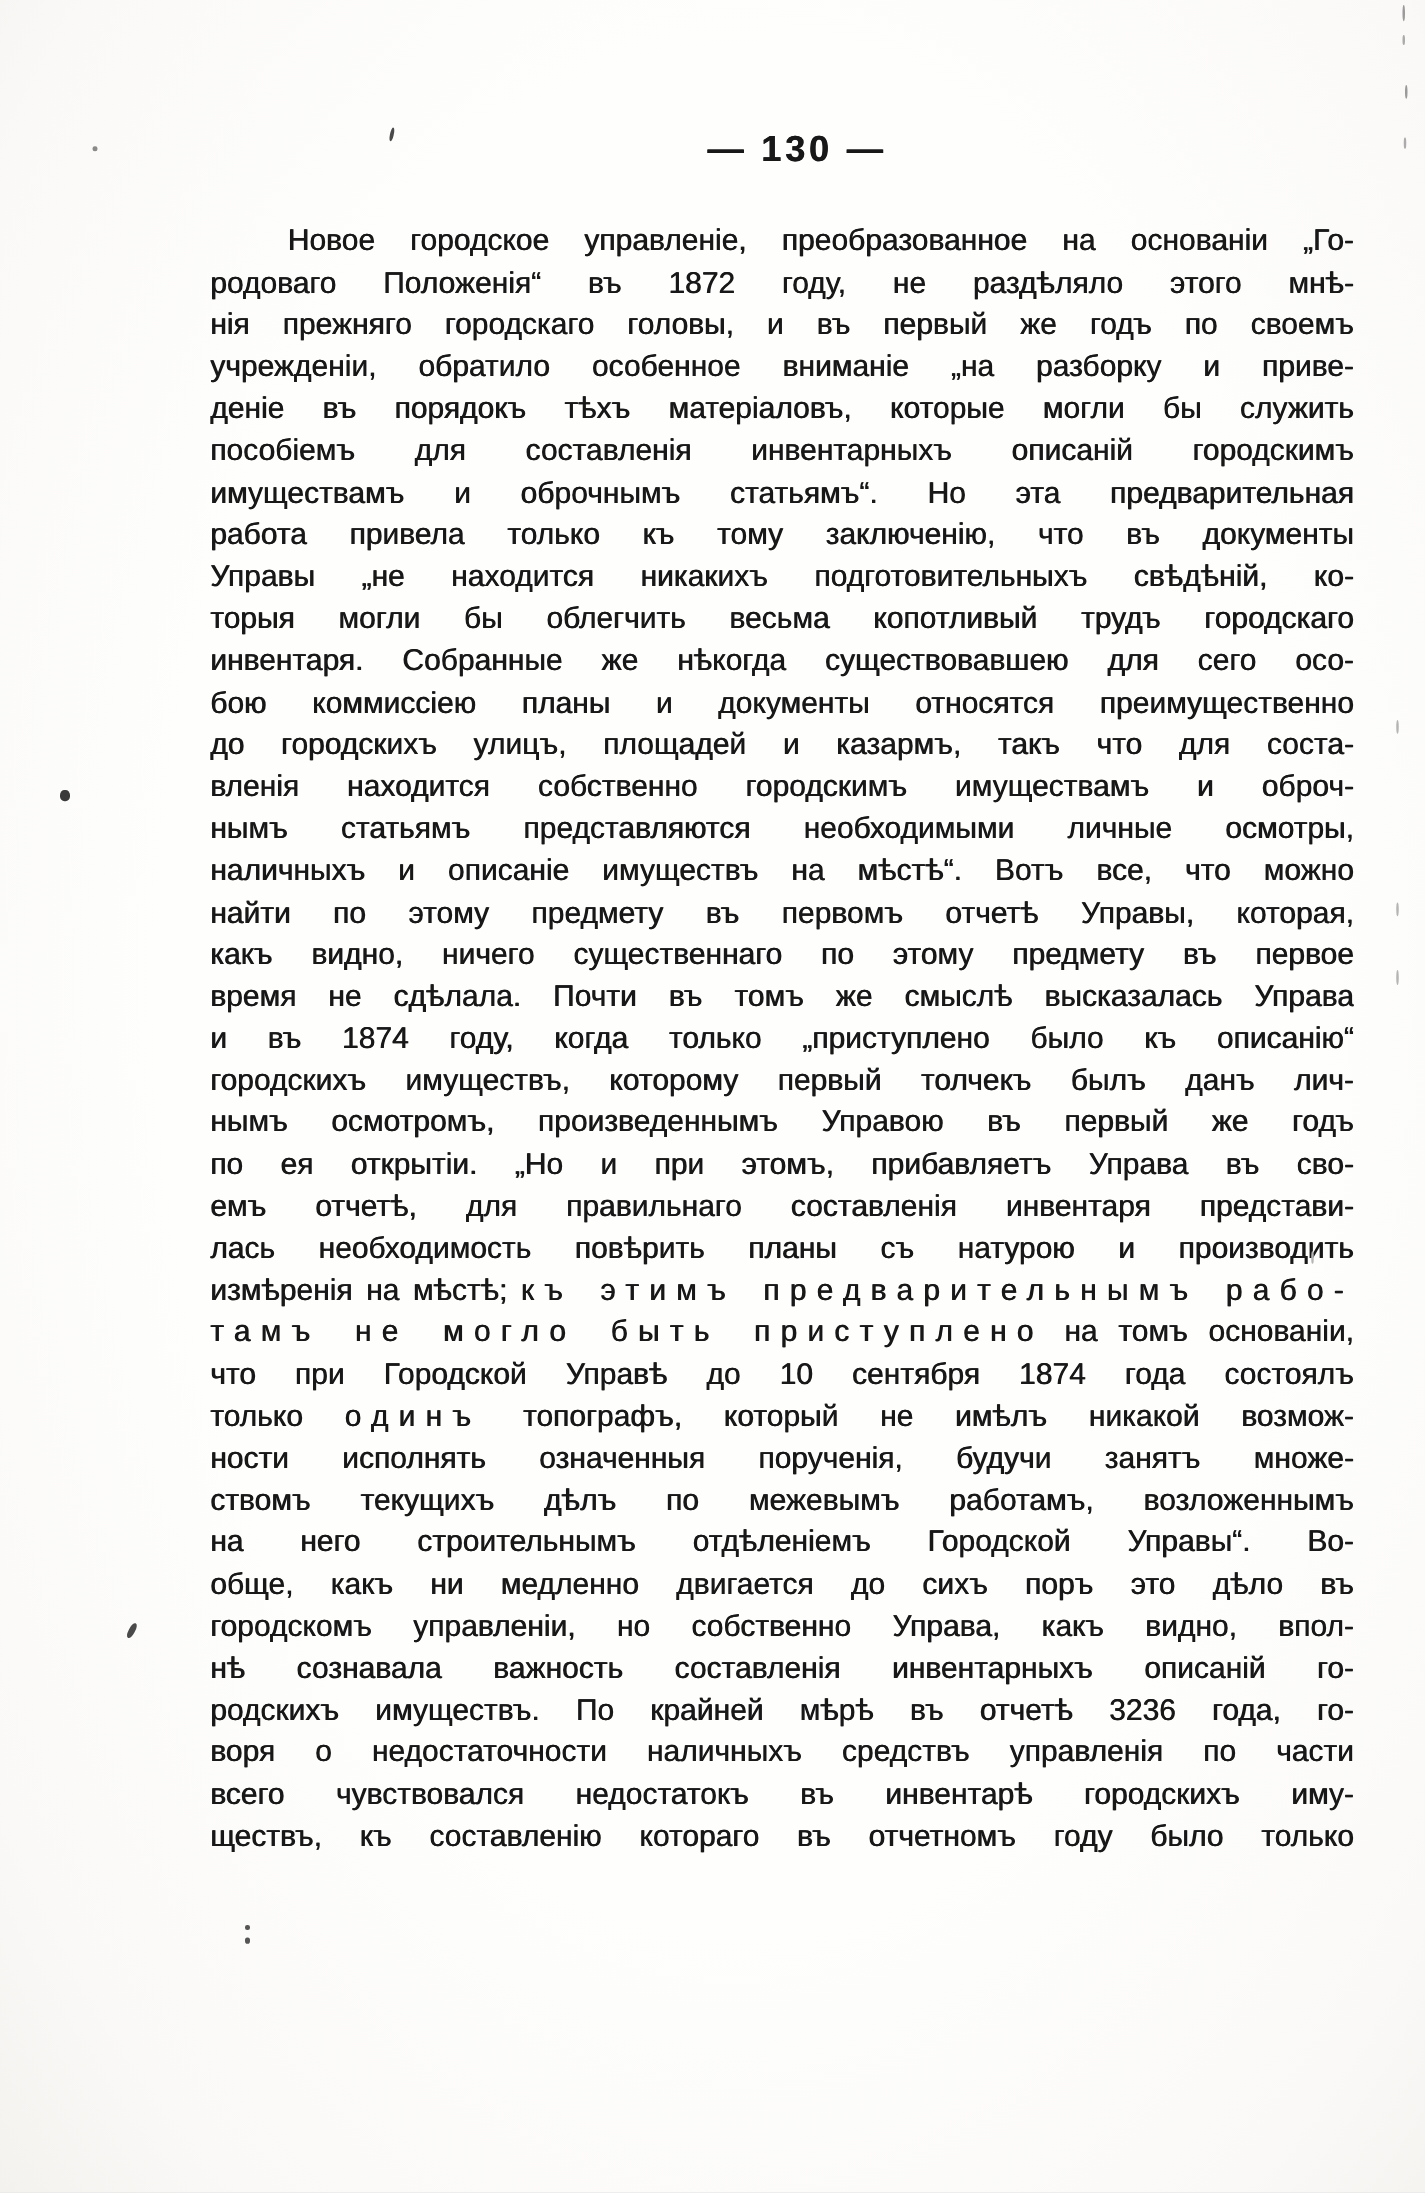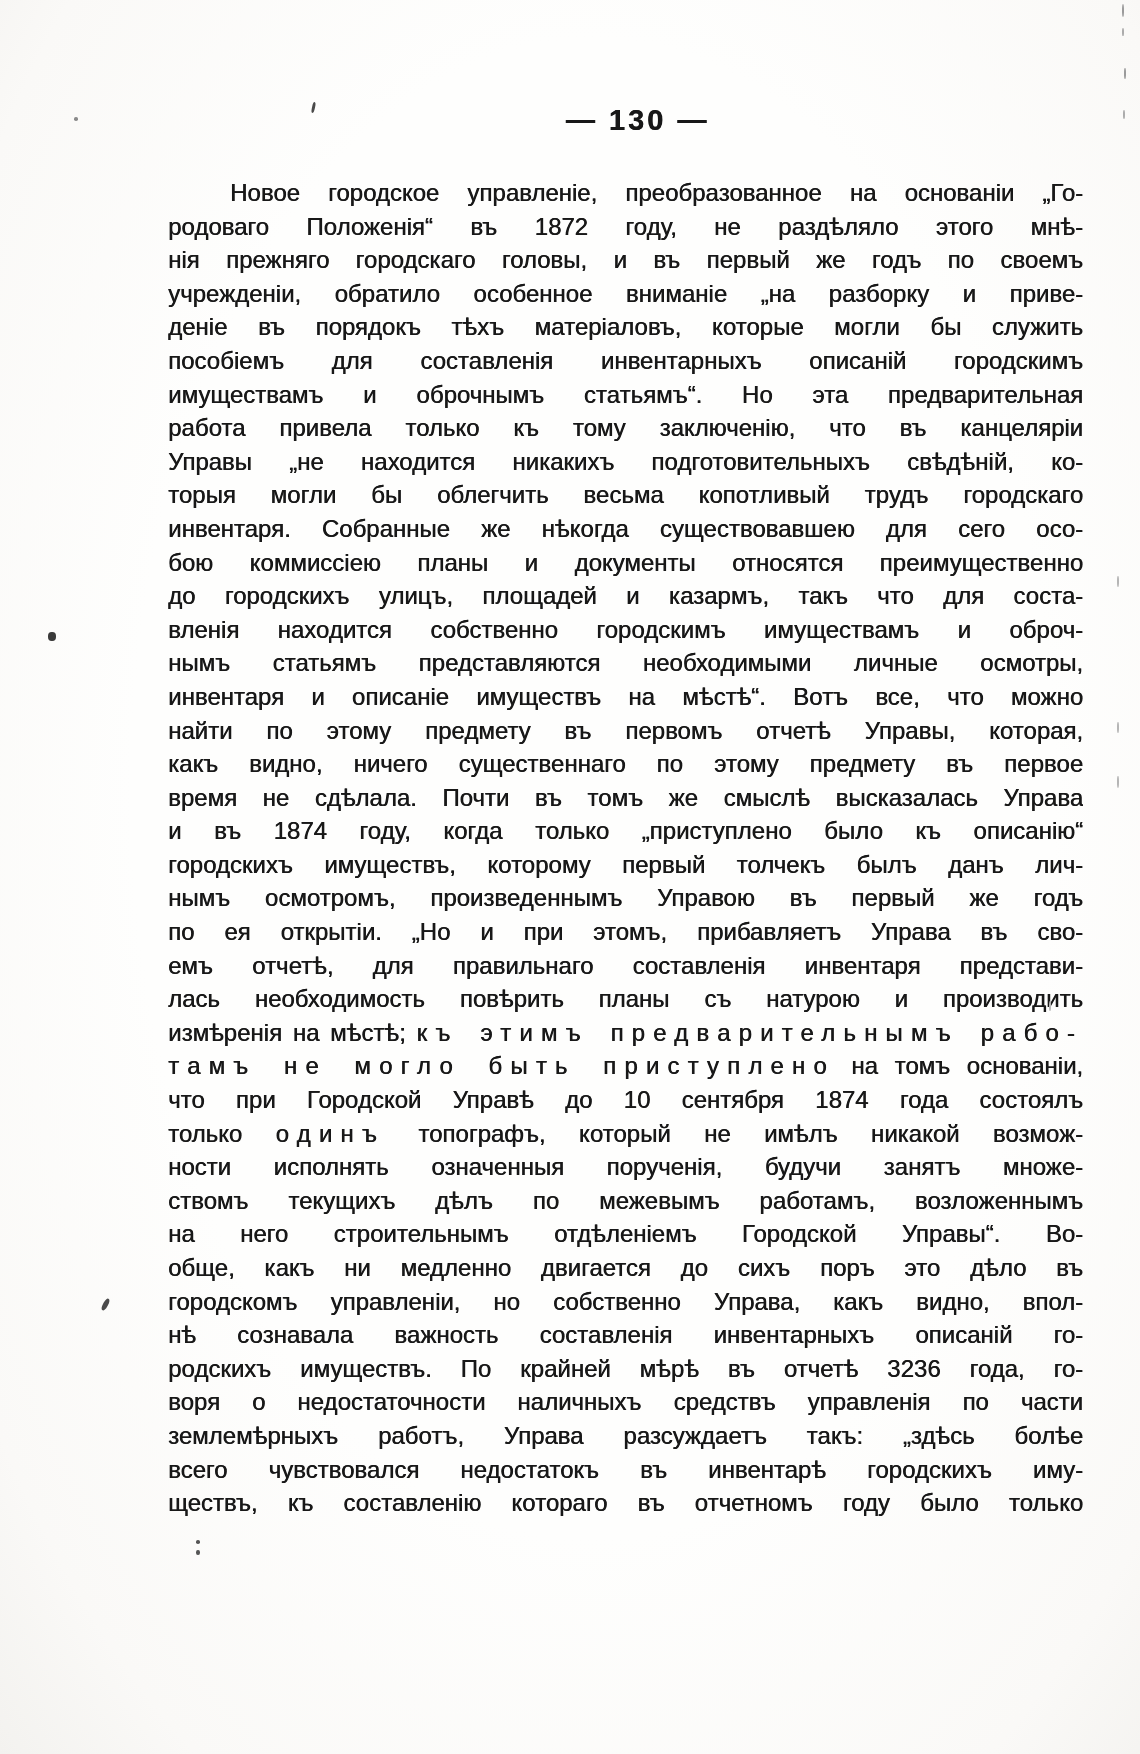--- a/index.html
+++ b/index.html
@@ -58,29 +58,29 @@
   <div class="page-number">— 130 —</div>
 
   <div class="text-block" id="text-block">
       <div class="line indent"><span class="">Новое городское управленіе, преобразованное на основаніи „Го-</span></div>
       <div class="line"><span class="">родоваго Положенія“ въ 1872 году, не раздѣляло этого мнѣ-</span></div>
       <div class="line"><span class="">нія прежняго городскаго головы, и въ первый же годъ по своемъ</span></div>
       <div class="line"><span class="">учрежденіи, обратило особенное вниманіе „на разборку и приве-</span></div>
       <div class="line"><span class="">деніе въ порядокъ тѣхъ матеріаловъ, которые могли бы служить</span></div>
       <div class="line"><span class="">пособіемъ для составленія инвентарныхъ описаній городскимъ</span></div>
       <div class="line"><span class="">имуществамъ и оброчнымъ статьямъ“. Но эта предварительная</span></div>
-      <div class="line"><span class="">работа привела только къ тому заключенію, что въ канцеляріи</span></div>
+      <div class="line"><span class="">работа привела только къ тому заключенію, что въ документы</span></div>
       <div class="line"><span class="">Управы „не находится никакихъ подготовительныхъ свѣдѣній, ко-</span></div>
       <div class="line"><span class="">торыя могли бы облегчить весьма копотливый трудъ городскаго</span></div>
       <div class="line"><span class="">инвентаря. Собранные же нѣкогда существовавшею для сего осо-</span></div>
       <div class="line"><span class="">бою коммиссіею планы и документы относятся преимущественно</span></div>
       <div class="line"><span class="">до городскихъ улицъ, площадей и казармъ, такъ что для соста-</span></div>
       <div class="line"><span class="">вленія находится собственно городскимъ имуществамъ и оброч-</span></div>
       <div class="line"><span class="">нымъ статьямъ представляются необходимыми личные осмотры,</span></div>
-      <div class="line"><span class="">инвентаря и описаніе имуществъ на мѣстѣ“. Вотъ все, что можно</span></div>
+      <div class="line"><span class="">наличныхъ и описаніе имуществъ на мѣстѣ“. Вотъ все, что можно</span></div>
       <div class="line"><span class="">найти по этому предмету въ первомъ отчетѣ Управы, которая,</span></div>
       <div class="line"><span class="">какъ видно, ничего существеннаго по этому предмету въ первое</span></div>
       <div class="line"><span class="">время не сдѣлала. Почти въ томъ же смыслѣ высказалась Управа</span></div>
       <div class="line"><span class="">и въ 1874 году, когда только „приступлено было къ описанію“</span></div>
       <div class="line"><span class="">городскихъ имуществъ, которому первый толчекъ былъ данъ лич-</span></div>
       <div class="line"><span class="">нымъ осмотромъ, произведеннымъ Управою въ первый же годъ</span></div>
       <div class="line"><span class="">по ея открытіи. „Но и при этомъ, прибавляетъ Управа въ сво-</span></div>
       <div class="line"><span class="">емъ отчетѣ, для правильнаго составленія инвентаря представи-</span></div>
       <div class="line"><span class="">лась необходимость повѣрить планы съ натурою и производить</span></div>
       <div class="line"><span class="">измѣренія на мѣстѣ; </span><span class="spaced">къ этимъ предварительнымъ рабо-</span></div>
@@ -88,21 +88,20 @@
       <div class="line"><span class="">что при Городской Управѣ до 10 сентября 1874 года состоялъ</span></div>
       <div class="line"><span class="">только </span><span class="spaced">одинъ</span><span class=""> топографъ, который не имѣлъ никакой возмож-</span></div>
       <div class="line"><span class="">ности исполнять означенныя порученія, будучи занятъ множе-</span></div>
       <div class="line"><span class="">ствомъ текущихъ дѣлъ по межевымъ работамъ, возложеннымъ</span></div>
       <div class="line"><span class="">на него строительнымъ отдѣленіемъ Городской Управы“. Во-</span></div>
       <div class="line"><span class="">обще, какъ ни медленно двигается до сихъ поръ это дѣло въ</span></div>
       <div class="line"><span class="">городскомъ управленіи, но собственно Управа, какъ видно, впол-</span></div>
       <div class="line"><span class="">нѣ сознавала важность составленія инвентарныхъ описаній го-</span></div>
       <div class="line"><span class="">родскихъ имуществъ. По крайней мѣрѣ въ отчетѣ 3236 года, го-</span></div>
       <div class="line"><span class="">воря о недостаточности наличныхъ средствъ управленія по части</span></div>
-      <div class="line"><span class="">землемѣрныхъ работъ, Управа разсуждаетъ такъ: „здѣсь болѣе</span></div>
       <div class="line"><span class="">всего чувствовался недостатокъ въ инвентарѣ городскихъ иму-</span></div>
       <div class="line"><span class="">ществъ, къ составленію котораго въ отчетномъ году было только</span></div>
     </div>
 
   <div id="artifacts-layer">
       <div class="artifact" style="left: 312px; top: 102px; width: 3px; height: 11px; background: rgb(74, 74, 74); border-radius: 45%; transform: rotate(12deg);"></div>
       <div class="artifact" style="left: 74px; top: 117px; width: 4px; height: 4px; background: rgb(138, 138, 138); border-radius: 45%;"></div>
       <div class="artifact" style="left: 48px; top: 632px; width: 8px; height: 9px; background: rgb(58, 58, 58); border-radius: 45%;"></div>
       <div class="artifact" style="left: 103px; top: 1298px; width: 5px; height: 13px; background: rgb(74, 74, 74); border-radius: 45%; transform: rotate(28deg);"></div>
       <div class="artifact" style="left: 196px; top: 1540px; width: 4px; height: 4px; background: rgb(85, 85, 85); border-radius: 45%;"></div>

